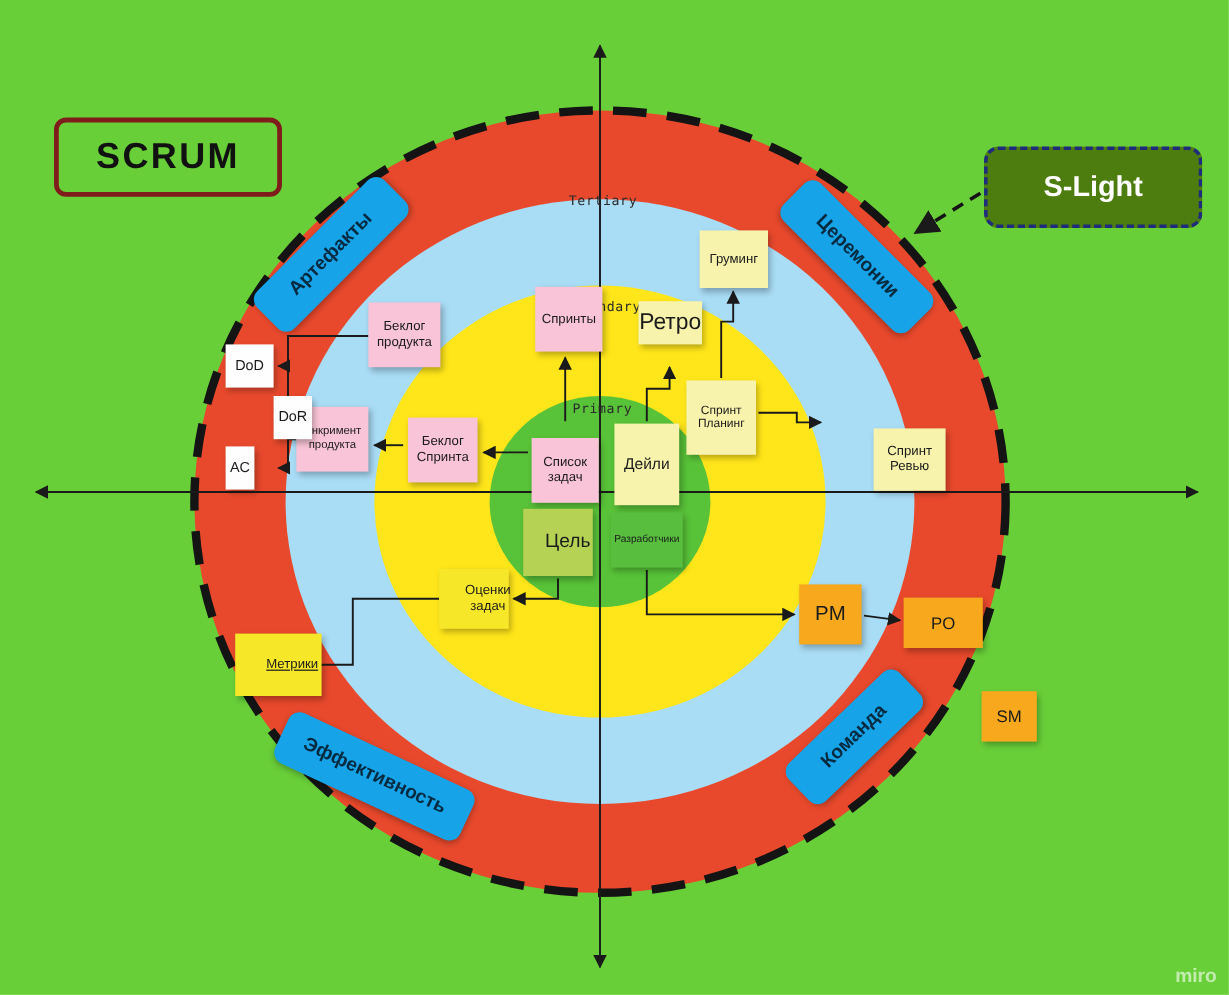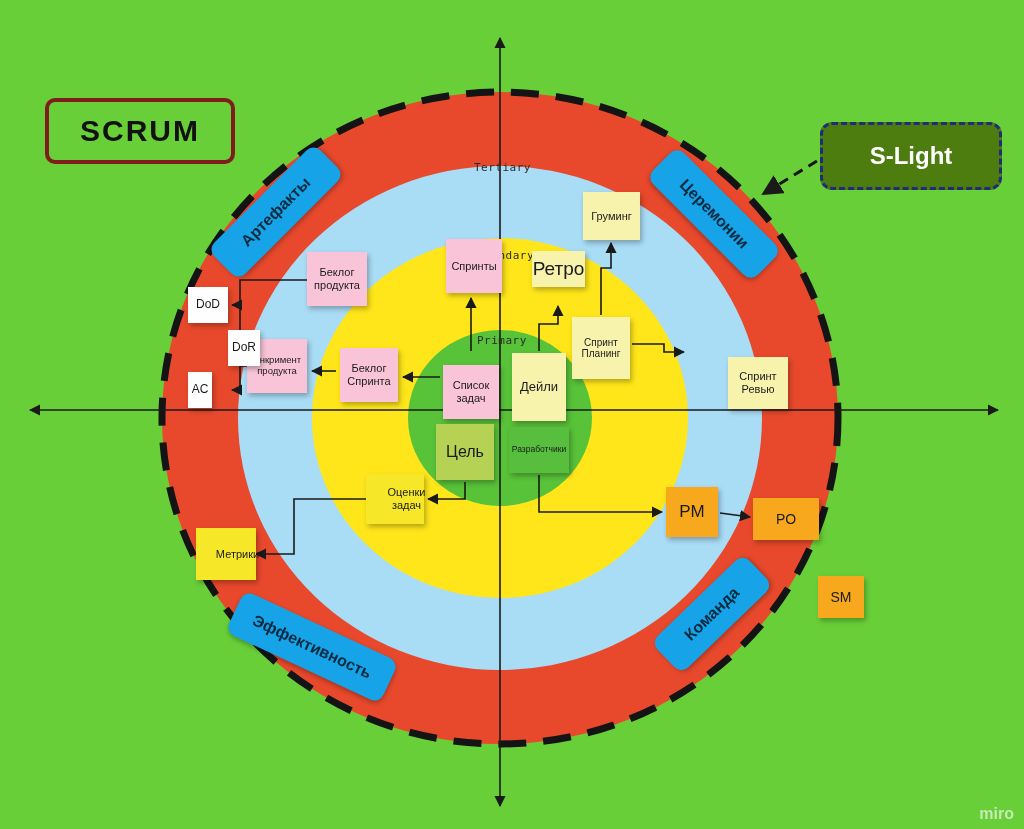--- a/index.html
+++ b/index.html
@@ -149,31 +149,31 @@
   <div class="sticky cream" style="left:572px;top:317px;width:58px;height:62px;font-size:10px;">
     <span>Спринт Планинг</span>
   </div>
   <div class="sticky cream" style="left:728px;top:329px;width:60px;height:52px;font-size:11px;margin-top:28px;">
     <span>Спринт Ревью</span>
   </div>
   <div class="sticky cream" style="left:512px;top:353px;width:54px;height:68px;font-size:13px;">
     <span>Дейли</span>
   </div>
 
-  <div class="sticky lime" style="left:436px;top:424px;width:58px;height:56px;font-size:16px;">
+  <div class="sticky lime" style="left:436px;top:424px;width:58px;height:56px;font-size:16px;justify-content:flex-end;">
     <span>Цель</span>
   </div>
   <div class="sticky greenst" style="left:509px;top:427px;width:60px;height:46px;font-size:8.5px;">
     <span>Разработчики</span>
   </div>
 
   <div class="sticky yellow" style="left:366px;top:474px;width:58px;height:50px;font-size:11px;">
     <span>Оценки задач</span>
   </div>
-  <div class="sticky yellow" style="left:196px;top:528px;width:60px;height:52px;font-size:11px;">
+  <div class="sticky yellow" style="left:196px;top:528px;width:72px;height:52px;font-size:11px;text-decoration:underline;">
     <span>Метрики</span>
   </div>
 
   <div class="sticky orange" style="left:666px;top:487px;width:52px;height:50px;font-size:17px;">
     <span>PM</span>
   </div>
   <div class="sticky orange" style="left:753px;top:498px;width:66px;height:42px;font-size:14px;">
     <span>PO</span>
   </div>
   <div class="sticky orange" style="left:818px;top:576px;width:46px;height:42px;font-size:14px;">

